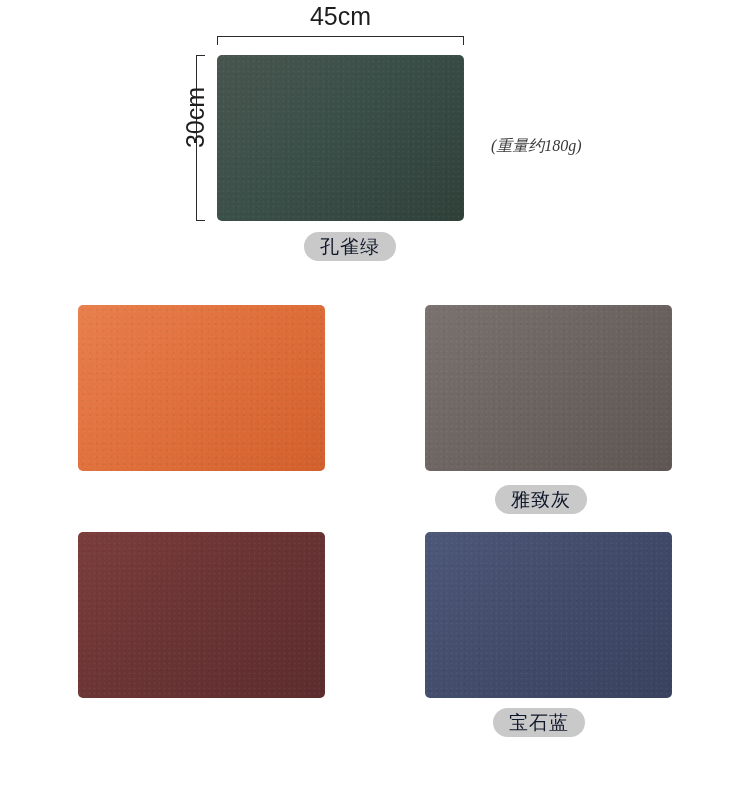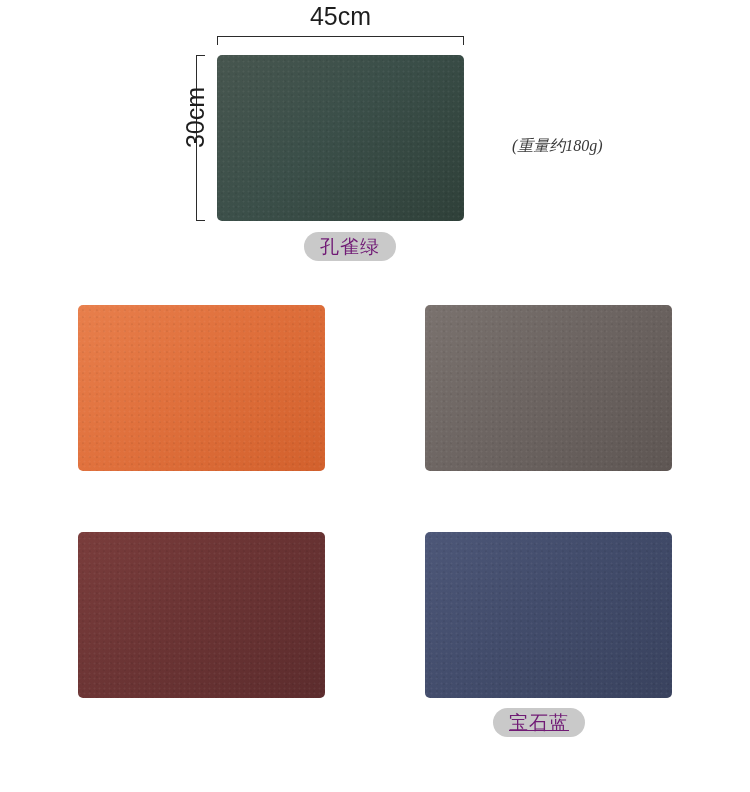--- a/index.html
+++ b/index.html
@@ -49,32 +49,32 @@
   .mat-blue   { left: 425px; top: 532px; width: 247px; height: 166px; }
 
   
   .pill {
     position: absolute;
     height: 29px;
     line-height: 29px;
     padding: 0 16px;
     border-radius: 15px;
     background: #c9c9c9;
-    color: #701a75;
+    color: #0f172a;
     font-size: 19px;
     letter-spacing: 1px;
     white-space: nowrap;
     text-align: center;
     font-family: "DejaVu Sans", "Liberation Sans", sans-serif;
   }
   .pill-green  { left: 304px; top: 232px; }
   .pill-orange { left: 150px; top: 485px; }
   .pill-gray   { left: 495px; top: 485px; }
   .pill-red    { left: 150px; top: 713px; }
-  .pill-blue   { left: 493px; top: 708px; text-decoration: underline; }
+  .pill-blue   { left: 493px; top: 708px; }
 
   
   .dim-top-bracket {
     position: absolute;
     left: 217px;
     top: 36px;
     width: 247px;
     height: 9px;
     border-top: 1.5px solid #2b2b2b;
     border-left: 1.5px solid #2b2b2b;
@@ -107,21 +107,21 @@
     top: 103px;
     width: 74px;
     text-align: center;
     font-size: 25px;
     color: #1e1e1e;
     transform: rotate(-90deg);
     transform-origin: center center;
   }
   .weight-note {
     position: absolute;
-    left: 512px;
+    left: 491px;
     top: 136px;
     font-size: 16px;
     font-style: italic;
     color: #3a3a3a;
     white-space: nowrap;
     font-family: "Liberation Serif", "DejaVu Serif", serif;
     text-align: center;
   }
 </style>
 </head>
@@ -134,19 +134,20 @@
   <div class="dim-width-label">45cm</div>
   <div class="dim-height-label">30cm</div>
   <div class="weight-note">(重量约180g)</div>
 
   <div class="mat mat-green" style="background: linear-gradient(135deg, rgb(71, 86, 79) 0%, rgb(59, 79, 73) 45%, rgb(47, 64, 57) 100%);"></div>
   <div class="pill pill-green">孔雀绿</div>
 
   <div class="mat mat-orange" style="background: linear-gradient(135deg, rgb(232, 127, 76) 0%, rgb(224, 112, 60) 45%, rgb(210, 96, 44) 100%);"></div>
 
   <div class="mat mat-gray" style="background: linear-gradient(135deg, rgb(122, 114, 110) 0%, rgb(109, 101, 98) 45%, rgb(94, 86, 83) 100%);"></div>
+  <div class="pill pill-gray">雅致灰</div>
 
   <div class="mat mat-red" style="background: linear-gradient(135deg, rgb(122, 61, 60) 0%, rgb(107, 52, 52) 45%, rgb(92, 44, 45) 100%);"></div>
 
   <div class="mat mat-blue" style="background: linear-gradient(135deg, rgb(77, 87, 120) 0%, rgb(66, 76, 107) 45%, rgb(57, 66, 94) 100%);"></div>
   <div class="pill pill-blue">宝石蓝</div>
 
 </div>
 
 </body></html>

